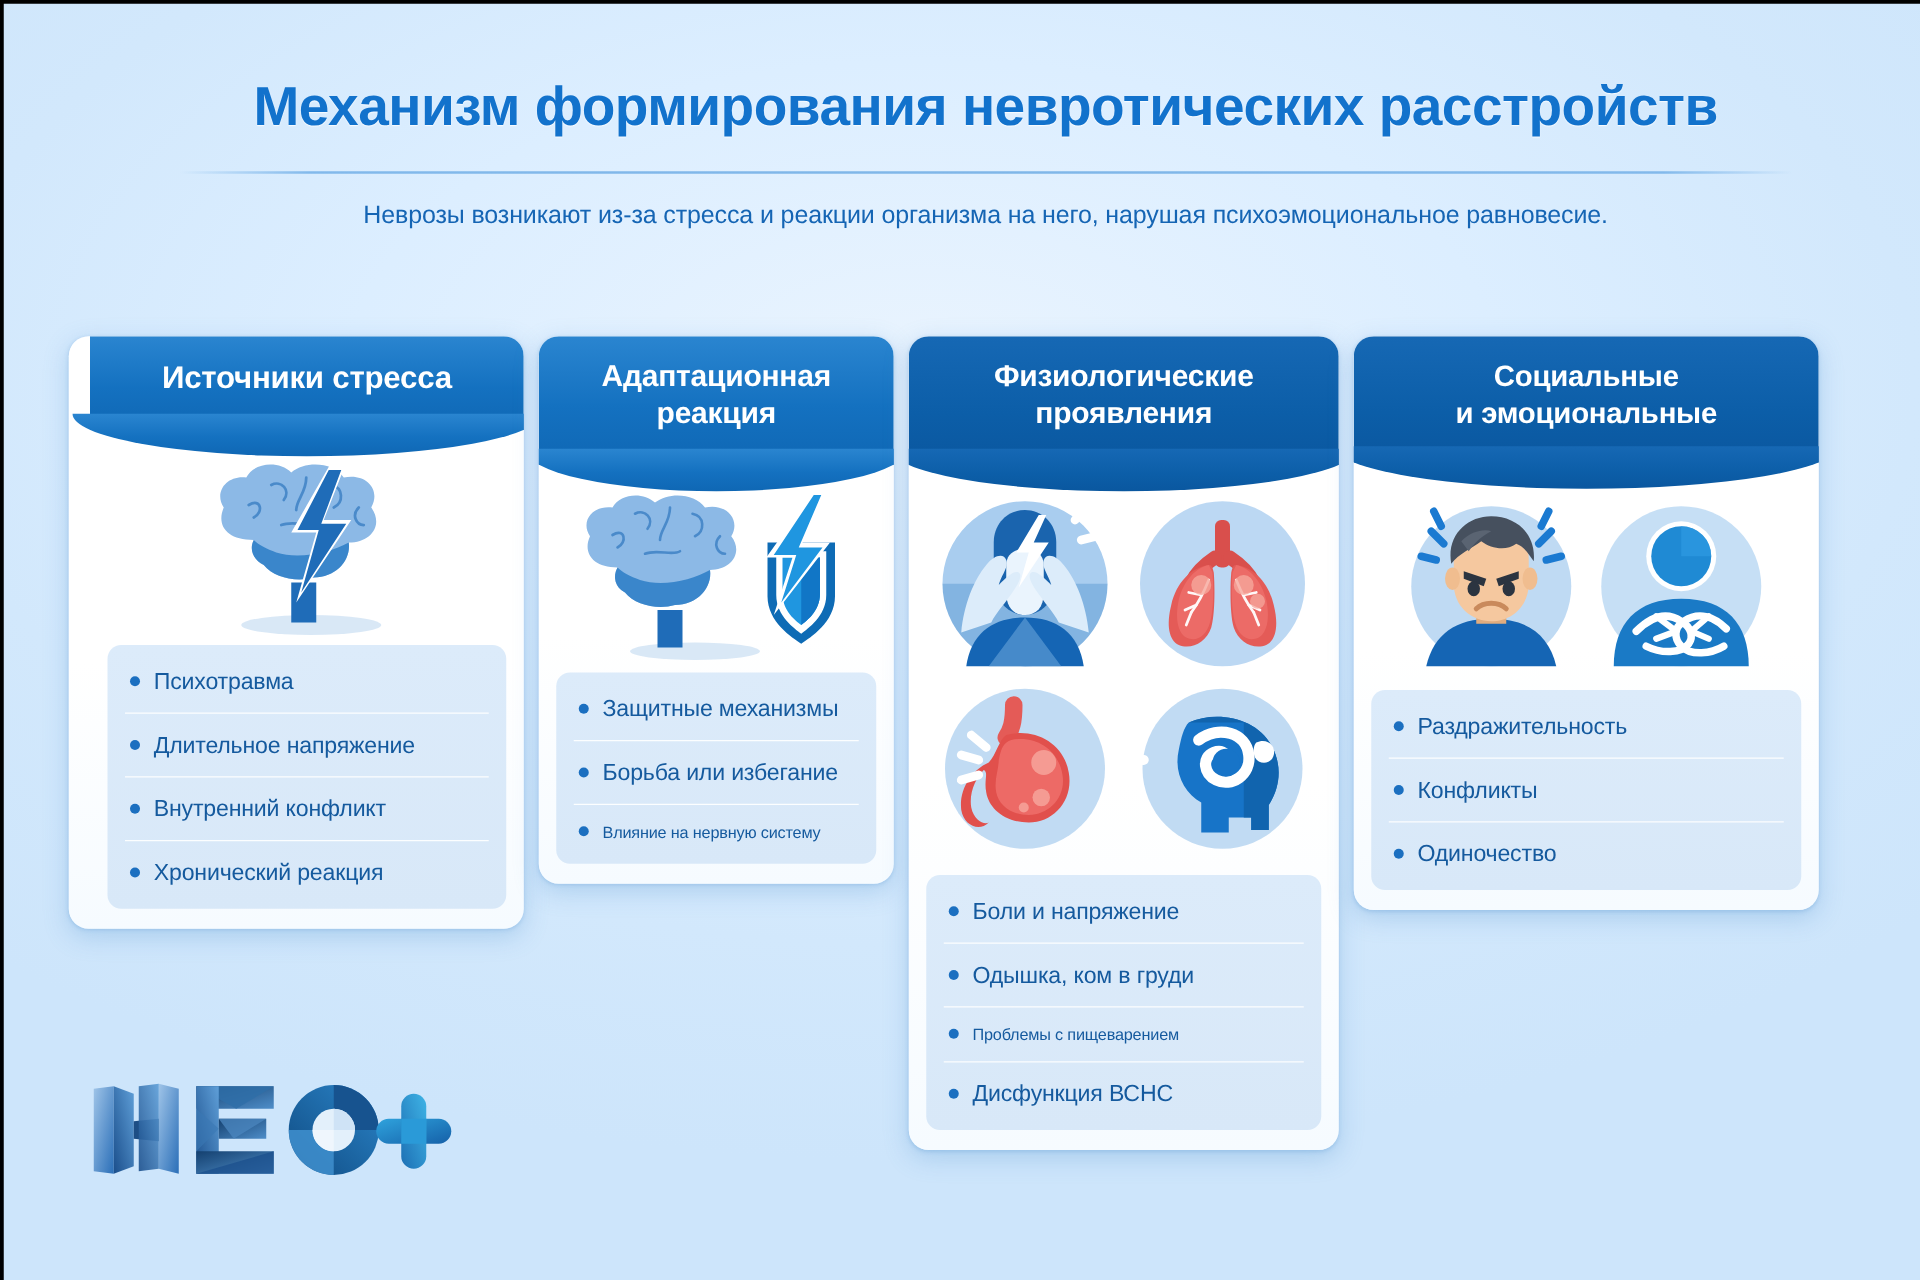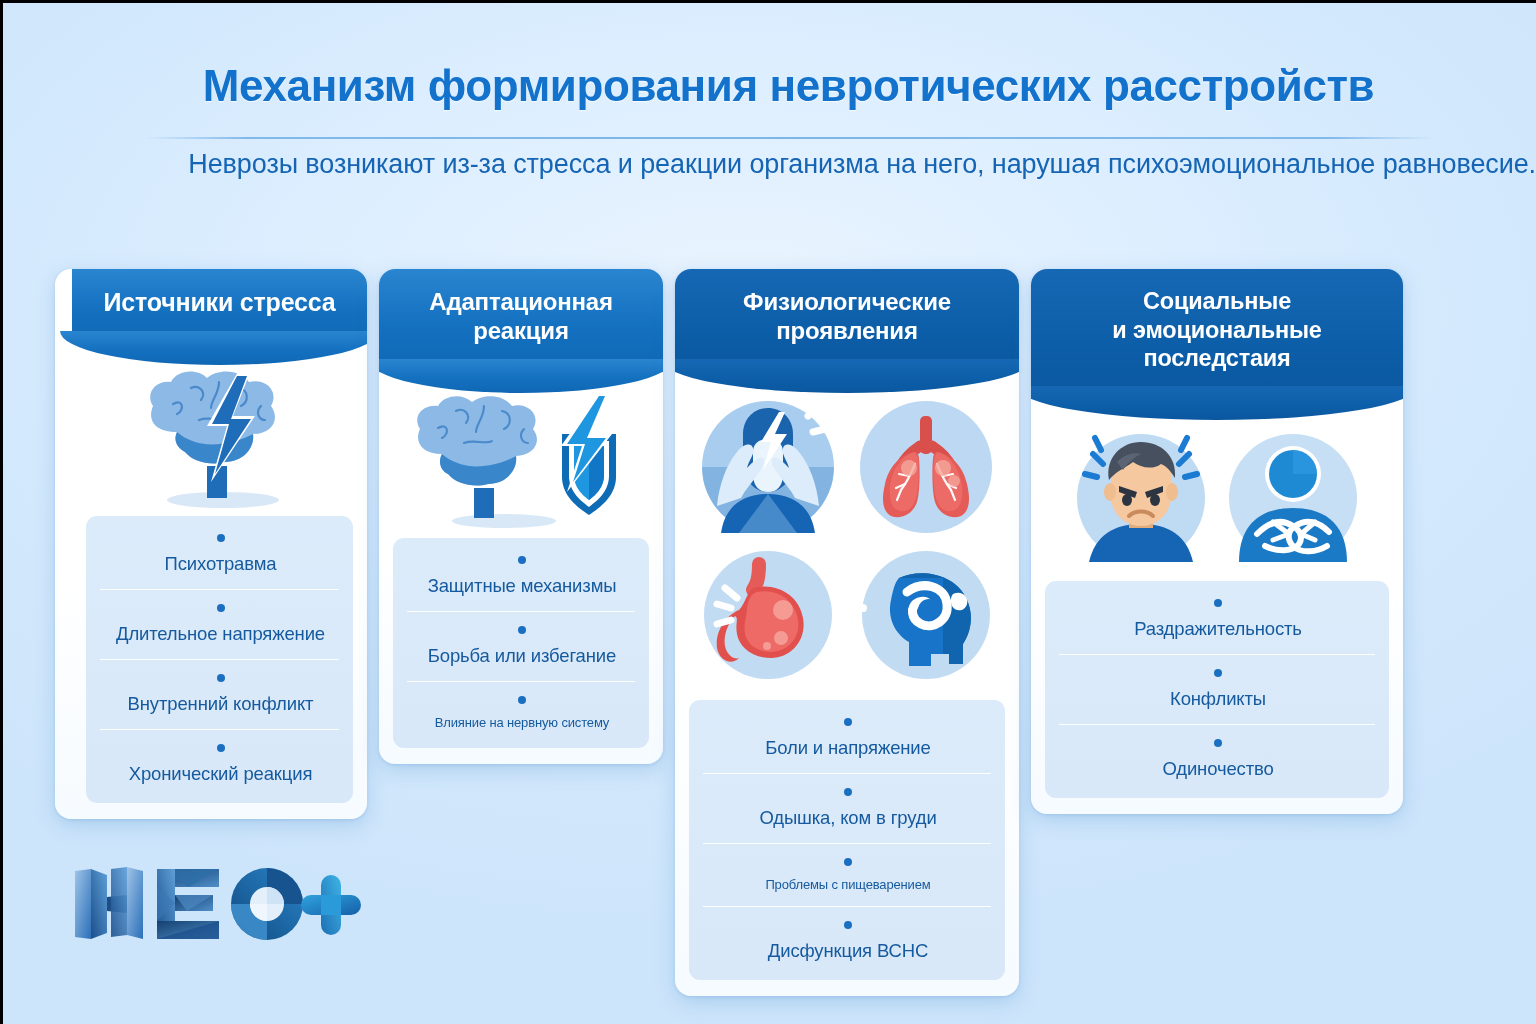--- a/index.html
+++ b/index.html
@@ -37,23 +37,23 @@
     letter-spacing: -0.4px;
     text-shadow: 0 1px 1px rgba(255,255,255,.85);
   }
 
   #title-rule {
     width: 1290px; height: 2px; margin: 26px auto 0;
     background: linear-gradient(to right, rgba(130,185,235,0) 0%, #82b9eb 8%, #7fb6e8 50%, #82b9eb 92%, rgba(130,185,235,0) 100%);
   }
 
   #page-subtitle {
-    text-align:right;
-    margin-top: 10px;
-    font-size: 27px;
+    text-align:center;
+    margin-top: 22px;
+    font-size: 20px;
     color: #1565b4;
     letter-spacing: -0.1px;
   }
 
   
   #cards {
     position: absolute;
     left: 52px; top: 266px;
     width: 1432px;
     display: flex;
@@ -61,21 +61,21 @@
     gap: 12px;
   }
 
   .card {
     position: relative;
     border-radius: 16px;
     background: linear-gradient(to bottom, #ffffff 0%, #ffffff 55%, #f6fbff 100%);
     box-shadow: 0 6px 20px rgba(86,150,210,.30), 0 1px 3px rgba(86,150,210,.25);
     overflow: hidden;
   }
-  .card.w1 { width: 312px; padding-left: 17px; }
+  .card.w1 { width: 364px; padding-left: 17px; }
   .card.w2 { width: 284px; }
   .card.w3 { width: 344px; }
   .card.w4 { width: 372px; }
 
   
   .card-head {
     position: relative;
     padding: 18px 16px 26px;
     text-align: center;
     color: #fff;
@@ -126,21 +126,20 @@
   }
   .list-item {
     display: flex; align-items: center;
     gap: 11px;
     padding: 14px 2px 14px 4px;
     border-bottom: 1px solid rgba(255,255,255,.92);
     font-size: 18.5px;
     color: #155a9e;
     letter-spacing: -0.15px;
     white-space: nowrap;
-    flex-direction: column;
   }
   .list-item:last-child { border-bottom: none; }
   .dot {
     width: 8px; height: 8px; border-radius: 50%;
     background: #1b6fc0; flex: 0 0 auto;
   }
   .list-item .lbl-sm { font-size: 13px; }
 
   
   #logo {
@@ -409,21 +408,20 @@
         </div>
       </div>
     </div>
 
     <div class="card w4">
       <div class="card-head dark">
         <div class="curve"></div>
         <div class="txt h4-size">
           <div>Социальные</div>
           <div>и эмоциональные</div>
-          <div>последстаия</div>
         </div>
       </div>
 
       <div class="card-art art-4">
 
         <div>
           <svg width="152" height="152" viewBox="0 0 152 152">
             <circle cx="76" cy="76" r="64" fill="#b4d4f1" opacity=".85"></circle>
 
             <path d="M24 140 C30 114 48 102 76 102 C104 102 122 114 128 140 Z" fill="#1565b4"></path>

